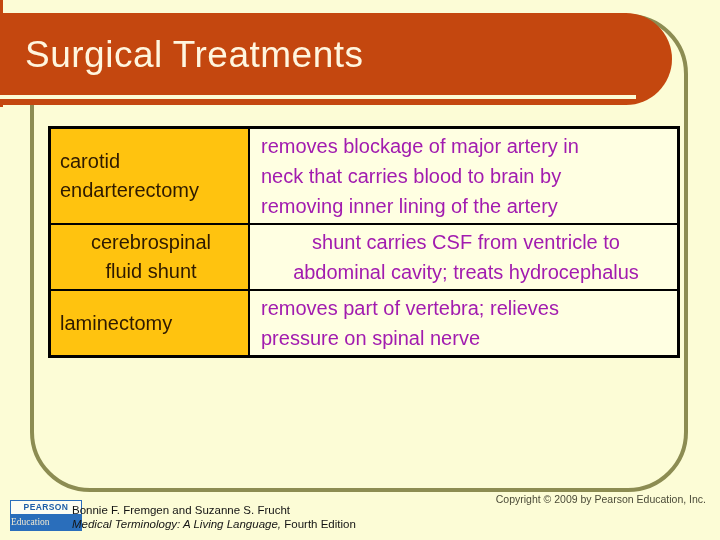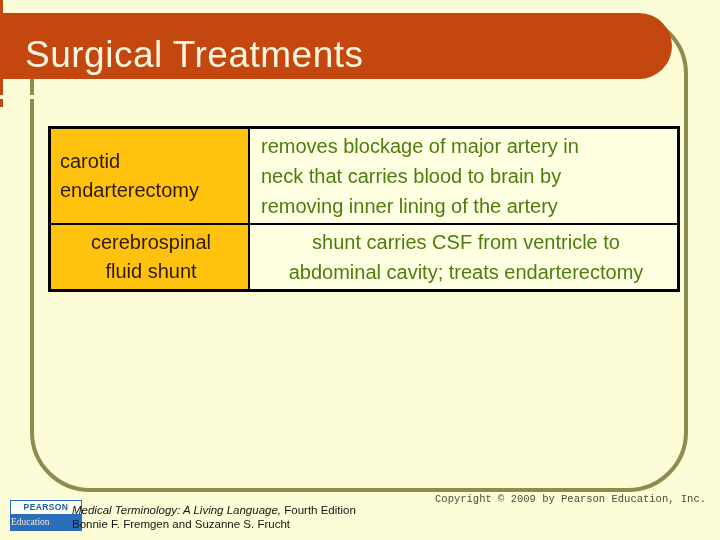--- a/index.html
+++ b/index.html
@@ -7,53 +7,53 @@
   .slide{position:relative;width:720px;height:540px;background:#FCFCD6;overflow:hidden;}
 
   
   .frame{position:absolute;left:30px;top:14px;width:650px;height:470px;
          border:4px solid #8C8C52;border-radius:60px;z-index:1;}
 
   
   .edge-sliver{position:absolute;left:0;top:0;width:3px;height:107px;background:#C4470F;z-index:2;}
 
   
-  .title-bar{position:absolute;left:0;top:13px;width:672px;height:66px;background:#C4470F;
+  .title-bar{position:absolute;left:0;top:13px;width:672px;height:92px;background:#C4470F;
              border-radius:0 47px 47px 0;z-index:3;}
   .title{position:absolute;left:25px;top:21px;margin:0;font-size:37px;font-weight:400;
          color:#FFF6DF;letter-spacing:0.5px;white-space:nowrap;}
   .title-underline{position:absolute;left:0;top:82px;width:636px;height:4px;background:#FCFCD6;}
 
   
   .term-table{position:absolute;left:48px;top:126px;z-index:2;
               border-collapse:collapse;table-layout:fixed;width:632px;}
   .term-table td{border:2px solid #000;padding:2px 6px 2px 9px;vertical-align:middle;
                  white-space:pre-line;}
   .term-table{border:3px solid #000;}
   td.term-cell{width:182px;background:#FFC30F;color:#2E1A00;font-size:20px;line-height:29px;}
-  td.def-cell{background:#FFFFE2;color:#4d7c0f;font-size:20px;line-height:30px;padding-left:11px;}
+  td.def-cell{background:#FFFFE2;color:#a21caf;font-size:20px;line-height:30px;padding-left:11px;}
   tr.row-1 td{height:88px;}
   tr.row-2 td{height:57px;text-align:center;}
   tr.row-3 td{height:59px;}
   tr.row-4 td{height:60px;}
 
   
   .logo{position:absolute;left:10px;top:500px;width:72px;height:31px;border:1px solid #2A6EBB;
         background:#FFFFFF;box-sizing:border-box;z-index:4;}
   .logo-top{height:13px;background:#FDFDF2;color:#1E5EA8;font-weight:bold;font-size:8.5px;
             line-height:13px;text-align:center;letter-spacing:0.4px;}
   .logo-bottom{height:16px;background:#2A6EBB;color:#EFE8D2;font-size:9.5px;line-height:16px;
                text-align:left;font-family:"Liberation Serif",serif;}
 
   .book-info{position:absolute;left:72px;top:503px;font-size:11.5px;line-height:14px;
              color:#141414;z-index:4;}
   .book-title{font-style:italic;}
 
   .copyright{position:absolute;right:14px;top:493px;text-align:right;font-size:10.5px;
-             line-height:13.5px;color:#4B4B38;z-index:4;font-family:Liberation Mono, monospace;}
+             line-height:13.5px;color:#4B4B38;z-index:4;}
 </style>
 </head>
 <body>
 
 <div class="slide">
 
   <div class="frame"></div>
   <div class="edge-sliver"></div>
 
   <div class="title-bar">
@@ -67,32 +67,37 @@
         <td class="term-cell">carotid
 endarterectomy</td>
         <td class="def-cell">removes blockage of major artery in
 neck that carries blood to brain by
 removing inner lining of the artery</td>
       </tr>
       <tr class="row-2">
         <td class="term-cell">cerebrospinal
 fluid shunt</td>
         <td class="def-cell">shunt carries CSF from ventricle to
-abdominal cavity; treats endarterectomy</td>
+abdominal cavity; treats hydrocephalus</td>
+      </tr>
+      <tr class="row-3">
+        <td class="term-cell">laminectomy</td>
+        <td class="def-cell">removes part of vertebra; relieves
+pressure on spinal nerve</td>
       </tr>
     </tbody>
   </table>
 
   <div class="logo">
     <div class="logo-top">PEARSON</div>
     <div class="logo-bottom">Education</div>
   </div>
 
   <div class="book-info">
+    <div>Bonnie F. Fremgen and Suzanne S. Frucht</div>
     <div><span class="book-title">Medical Terminology: A Living Language,</span><span> Fourth Edition</span></div>
-    <div>Bonnie F. Fremgen and Suzanne S. Frucht</div>
   </div>
 
   <div class="copyright">
     <div>Copyright © 2009 by Pearson Education, Inc.</div>
   </div>
 
 </div>
 
 </body></html>

